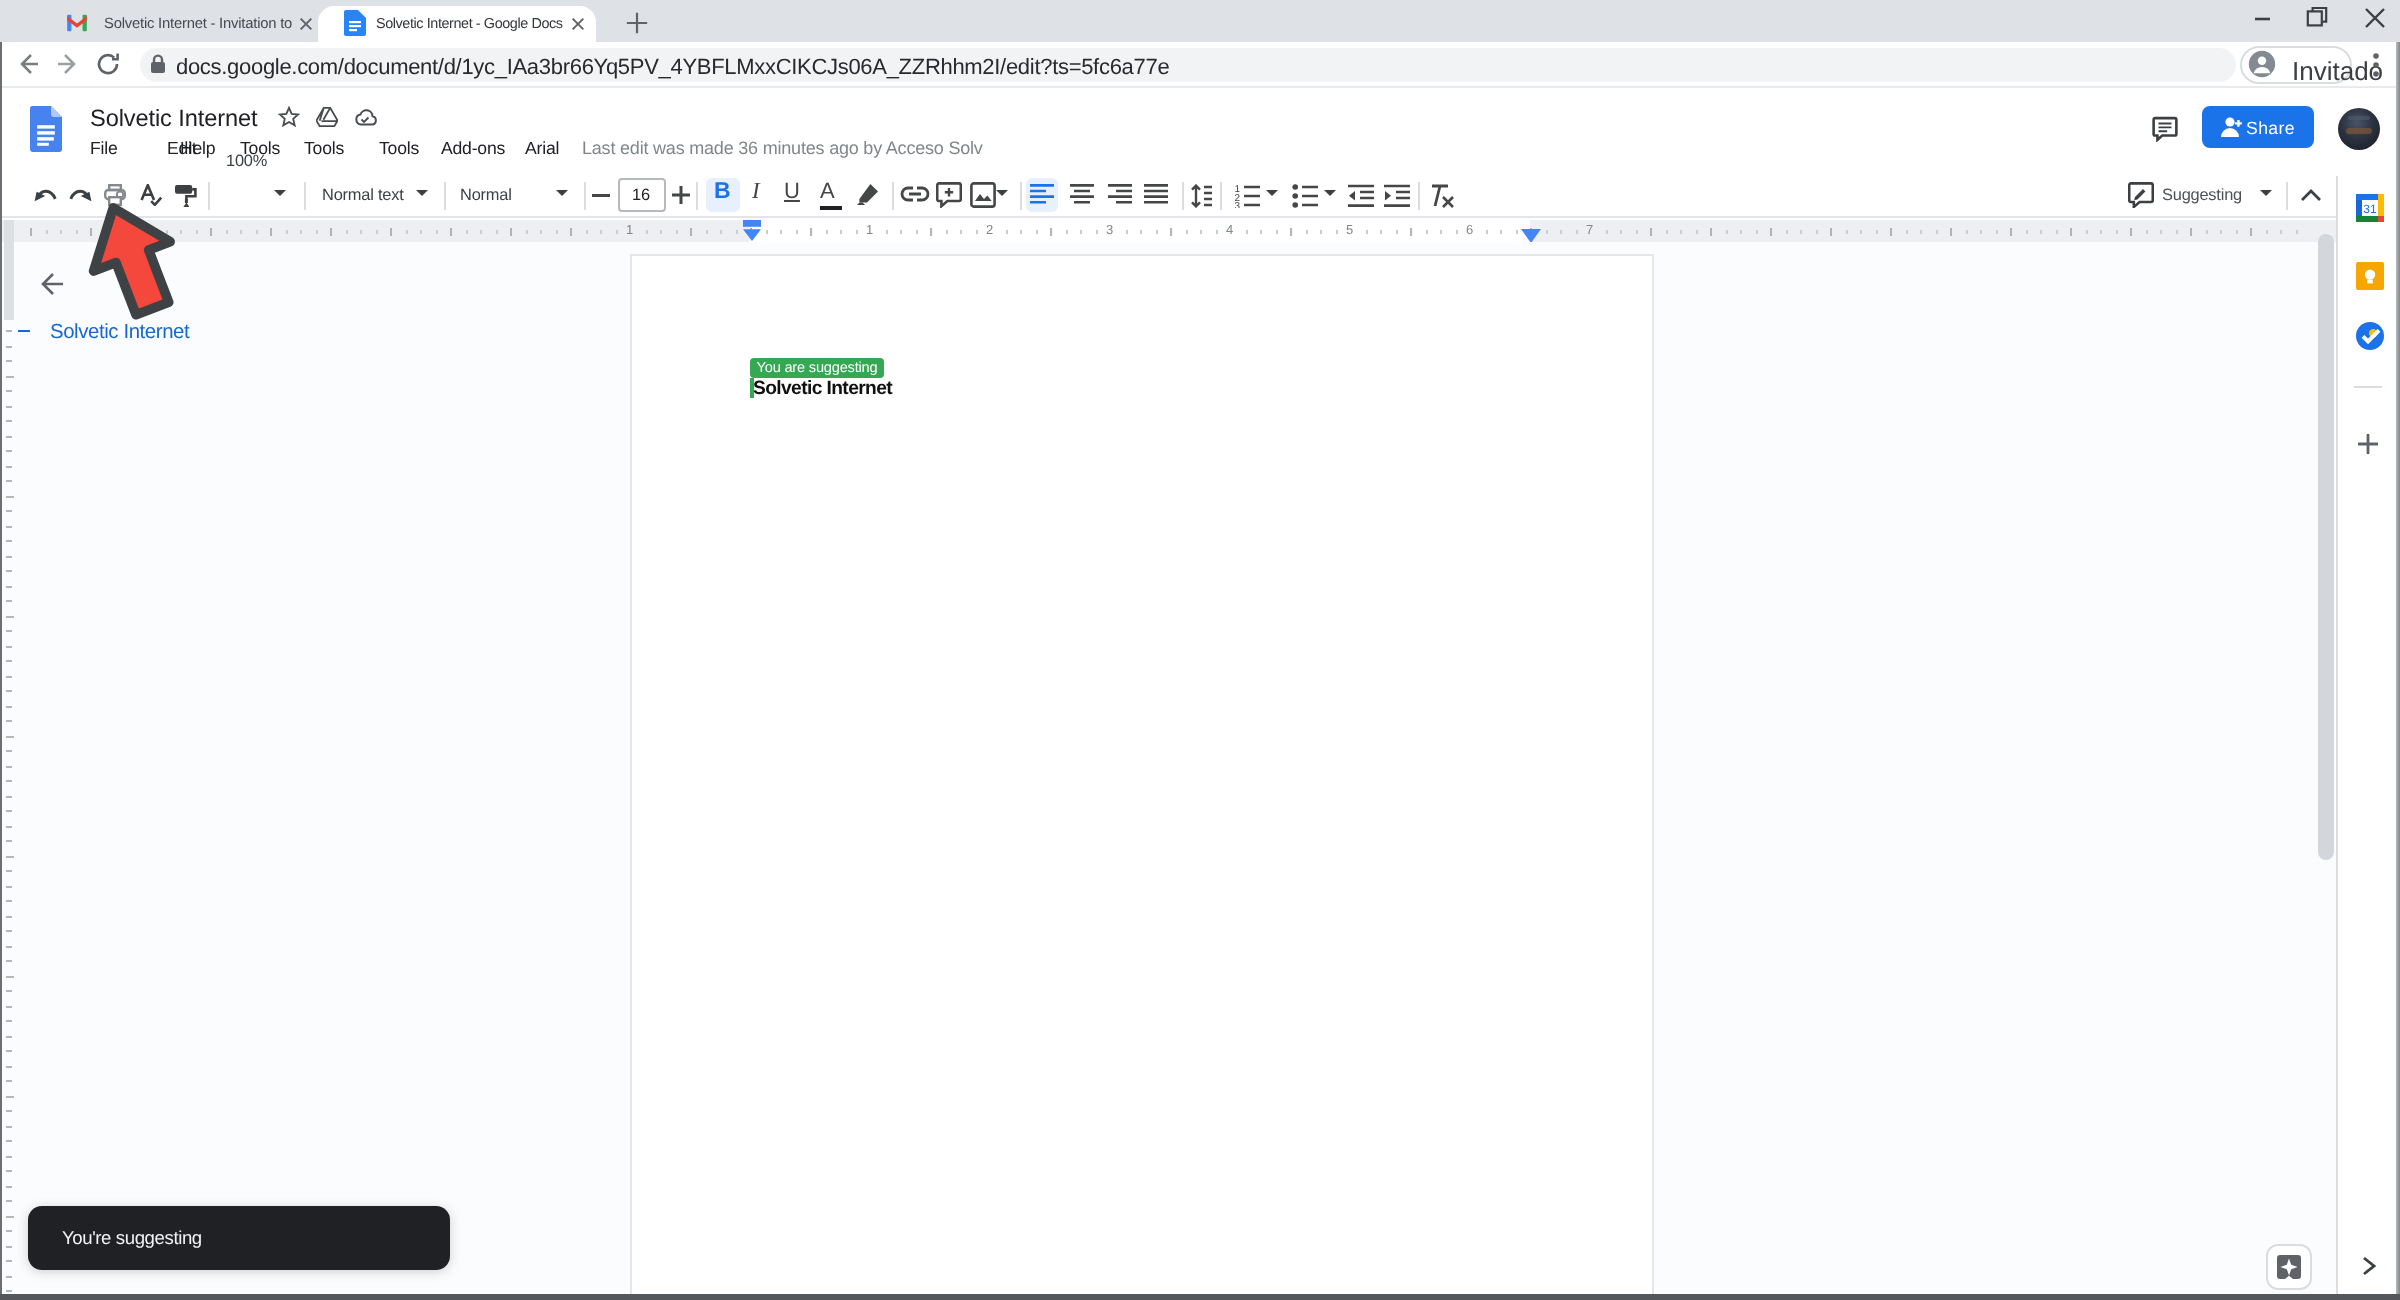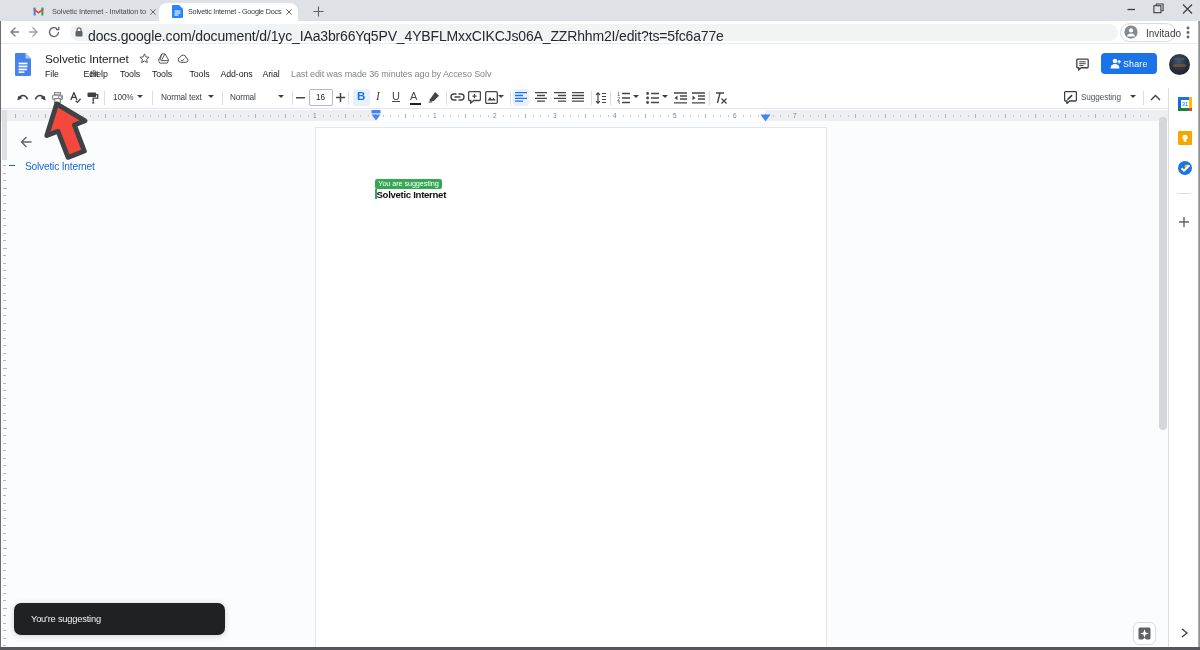--- a/index.html
+++ b/index.html
@@ -6,21 +6,21 @@
 html,body { width:1200px; height:650px; overflow:hidden; }
 body { font-family:"Liberation Sans", sans-serif; position:relative; background:#fff; }
 .abs { position:absolute; }
 svg { display:block; }
 
 #tabbar { left:0; top:0; width:1200px; height:21px; background:#dee1e6; }
 #tab2 { left:159px; top:3px; width:139px; height:18px; background:#fff; border-radius:8px 8px 0 0; }
 .tabtxt { font-size:7.4px; color:#45494e; letter-spacing:-0.1px; white-space:nowrap; }
 #urlrow { left:0; top:21px; width:1200px; height:23px; background:#fff; border-bottom:1px solid #e8eaed; }
 #pill { left:70px; top:24px; width:1048px; height:17px; background:#f1f3f4; border-radius:9px; }
-#urltxt { left:88px; top:28px; font-size:14px; color:#27292c; letter-spacing:-0.15px; white-space:nowrap; }
+#urltxt { left:88px; top:28px; font-size:11px; color:#27292c; letter-spacing:-0.15px; white-space:nowrap; }
 
 #dhead { left:0; top:44px; width:1200px; height:44px; background:#fff; }
 #dtitle { left:45px; top:52px; font-size:11.8px; color:#202124; letter-spacing:-0.05px; }
 .menuitem { top:68.5px; font-size:8.8px; color:#202124; letter-spacing:-0.1px; }
 #lastedit { left:291px; top:69px; font-size:9px; color:#80868b; letter-spacing:-0.1px; }
 #sharebtn { left:1101px; top:53px; width:56px; height:21px; background:#1a73e8; border-radius:4px; color:#fff; font-size:11px; }
 
 #toolbar { left:0; top:88px; width:1200px; height:21px; background:#fff; border-bottom:1px solid #e3e5e8; }
 .tsep { position:absolute; top:91px; width:1px; height:14px; background:#dadce0; }
 .tbtxt { position:absolute; font-size:8.2px; color:#3c4043; letter-spacing:-0.1px; }
@@ -105,21 +105,21 @@
  <path d="M2 4 V2.8 a2 2 0 0 1 4 0 V4" stroke="#5f6368" stroke-width="1.2" fill="none"></path>
 </svg>
 <div class="abs" id="urltxt">docs.google.com/document/d/1yc_IAa3br66Yq5PV_4YBFLMxxCIKCJs06A_ZZRhhm2I/edit?ts=5fc6a77e</div>
 
 <div class="abs" style="left:1120px; top:23px; width:56px; height:19px; border:1px solid #dadce0; border-radius:10px;"></div>
 <svg class="abs" style="left:1124px; top:25px;" width="14" height="14" viewBox="0 0 14 14">
  <circle cx="7" cy="7" r="6.6" fill="#848a91"></circle>
  <circle cx="7" cy="5.4" r="2.1" fill="#fff"></circle>
  <path d="M2.8 11.6 a4.4 4.4 0 0 1 8.4 0 z" fill="#fff"></path>
 </svg>
-<div class="abs" style="left:1146px; top:28px; font-size:10px; color:#3c4043;">Invitado</div>
+<div class="abs" style="left:1146px; top:28px; font-size:13px; color:#3c4043;">Invitado</div>
 <svg class="abs" style="left:1186px; top:26px;" width="4" height="13" viewBox="0 0 4 13">
  <circle cx="2" cy="2" r="1.4" fill="#5f6368"></circle>
     <circle cx="2" cy="6.5" r="1.4" fill="#5f6368"></circle>
     <circle cx="2" cy="11" r="1.4" fill="#5f6368"></circle>
 </svg>
 
 <div class="abs" id="dhead"></div>
 <svg class="abs" style="left:14.5px; top:53px;" width="16" height="23" viewBox="0 0 16 23">
  <path d="M1.2 0 h9.3 l5.5 5.5 v16.3 a1.2 1.2 0 0 1 -1.2 1.2 H1.2 A1.2 1.2 0 0 1 0 21.8 V1.2 A1.2 1.2 0 0 1 1.2 0 z" fill="#4683ee"></path>
  <path d="M10.5 0 l5.5 5.5 h-4.3 a1.2 1.2 0 0 1 -1.2 -1.2 z" fill="#aecafa"></path>
@@ -191,21 +191,21 @@
  <path d="M5.6 8.6 L7.4 10.4 L10.6 6.8" fill="none" stroke="#3c4043" stroke-width="1.3"></path>
 </svg>
 
 <svg class="tico" style="left:87px; top:91.5px;" width="12" height="12" viewBox="0 0 12 12">
  <rect x="0.5" y="0.5" width="8.6" height="4.4" rx="1" fill="#3c4043"></rect>
  <path d="M9.1 2.7 h1.6 v3.4 H6.2 v1.6" fill="none" stroke="#3c4043" stroke-width="1.3"></path>
  <path d="M6.2 7.5 v2" stroke="#3c4043" stroke-width="1.5"></path>
  <path d="M6.2 9.2 l1.5 2.3 h-3 z" fill="#3c4043"></path>
 </svg>
 <div class="tsep" style="left:104px;"></div>
-<div class="tbtxt" style="left:113px; top:93px;">100%</div>
+<div class="tbtxt" style="left:113px; top:76px;">100%</div>
 <div class="caret" style="left:137px; top:95px;"></div>
 <div class="tsep" style="left:152px;"></div>
 <div class="tbtxt" style="left:161px; top:93px;">Normal text</div>
 <div class="caret" style="left:208px; top:95px;"></div>
 <div class="tsep" style="left:222px;"></div>
 <div class="tbtxt" style="left:230px; top:93px;">Normal</div>
 <div class="caret" style="left:278px; top:95px;"></div>
 <div class="tsep" style="left:292px;"></div>
 <svg class="tico" style="left:296px; top:96.5px;" width="9" height="2" viewBox="0 0 9 2">
       <rect width="9" height="1.5" fill="#444746"></rect>

